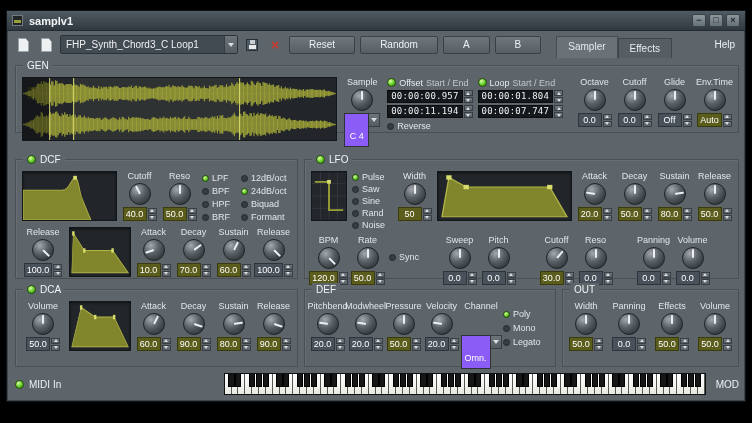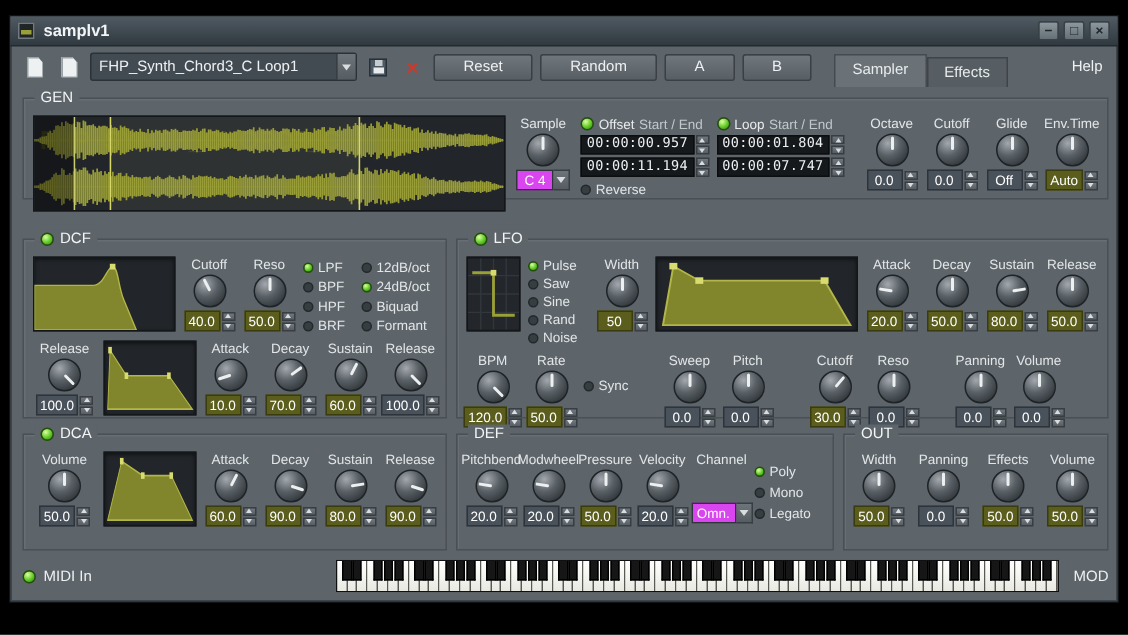--- a/index.html
+++ b/index.html
@@ -40,21 +40,21 @@
 .knob{width:22px;height:22px;border-radius:50%;border:1px solid #1e2327;background:radial-gradient(circle at 34% 28%,#a2a8ad,#5a6166 42%,#33393d 80%,#282d31);position:relative;flex:none}
 .knob .ptr{position:absolute;left:50%;top:50%;width:2px;height:9px;margin-left:-1px;background:#edf0f1;border-radius:1px;transform-origin:1px 0;transform:rotate(180deg)}
 .spin{display:inline-flex;align-items:stretch;height:14px;flex:none}
 .spin .v{background:#49515a;border:1px solid #2e343a;color:#fff;font-size:9px;min-width:24px;padding:0 2px;text-align:center;line-height:12px}
 .spin.olive .v{background:#5b5d1d;border-color:#3a3c10}
 .arrs{display:flex;flex-direction:column;gap:1px;margin-left:1px;justify-content:center}
 .ab{width:9px;height:6px;background:linear-gradient(#71787e,#565d63);border:1px solid #383e43;display:flex;align-items:center;justify-content:center}
 .ab.up::after{content:"";border-left:2px solid transparent;border-right:2px solid transparent;border-bottom:3px solid #dadde0}
 .ab.dn::after{content:"";border-left:2px solid transparent;border-right:2px solid transparent;border-top:3px solid #dadde0}
 .combo{display:inline-flex;align-items:stretch;height:14px;flex:none}
-.combo .v{background:#d946ef;border:1px solid #2e343a;color:#fff;font-size:9px;min-width:25px;padding:0 3px;text-align:center;line-height:12px}
+.combo .v{background:#8b5cf6;border:1px solid #2e343a;color:#fff;font-size:9px;min-width:25px;padding:16px 3px;text-align:center;line-height:12px}
 .combo .cb{width:11px;border:1px solid #383f44;border-left:none}
 .tfield{display:inline-flex;align-items:center;height:13px}
 .tfield .tv{background:#16191b;border:1px solid #0b0d0f;color:#eef1f3;font-family:"DejaVu Sans Mono",monospace;font-size:9px;line-height:11px;padding:0 3px;letter-spacing:.2px}
 .colhead{display:flex;align-items:center;gap:3px;font-size:9px;color:#e8eced;white-space:nowrap;height:11px}
 .colhead .range{color:#c2c9cc}
 .radio{display:flex;align-items:center;gap:3px;font-size:9px;color:#e2e6e8;white-space:nowrap}
 .rcol{display:flex;flex-direction:column;gap:3px;flex:none}
 .mlg{margin-left:19px}
 .bottombar{position:absolute;left:8px;top:360px;width:724px;height:26px;display:flex;align-items:center}
 .kb{display:flex;height:22px;width:482px;background:#fff;border:1px solid #0e1012;flex:none}

